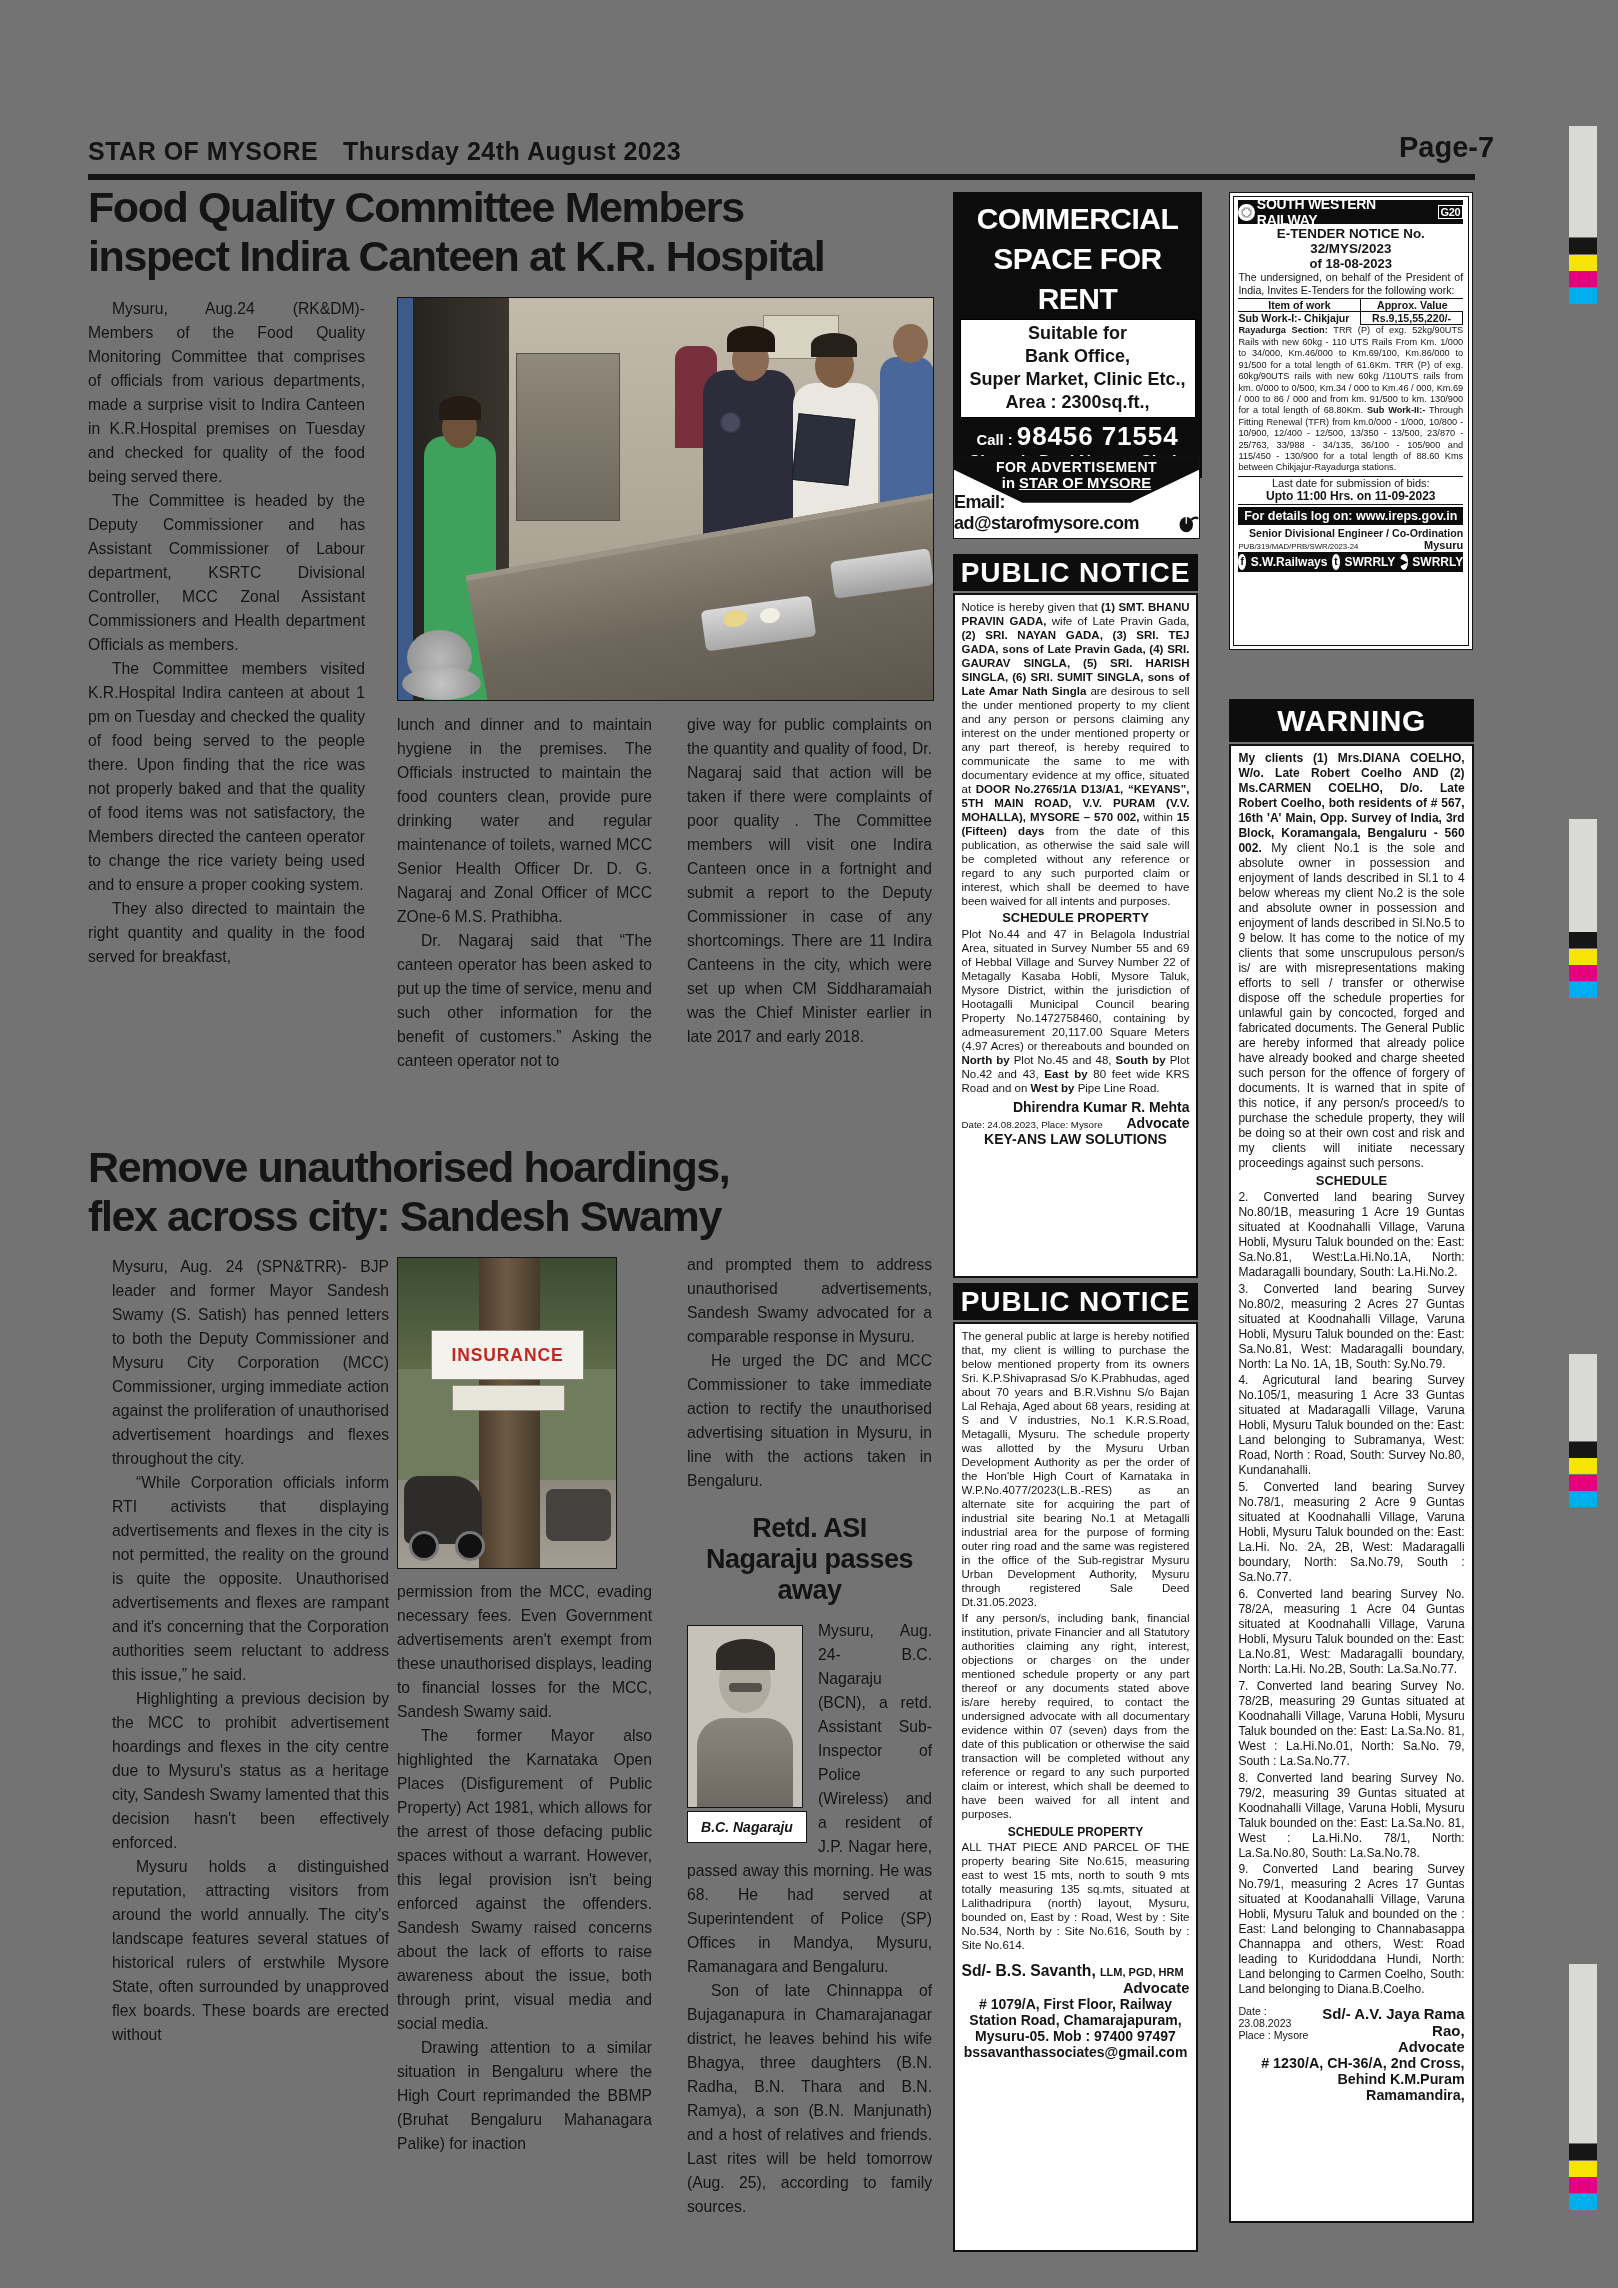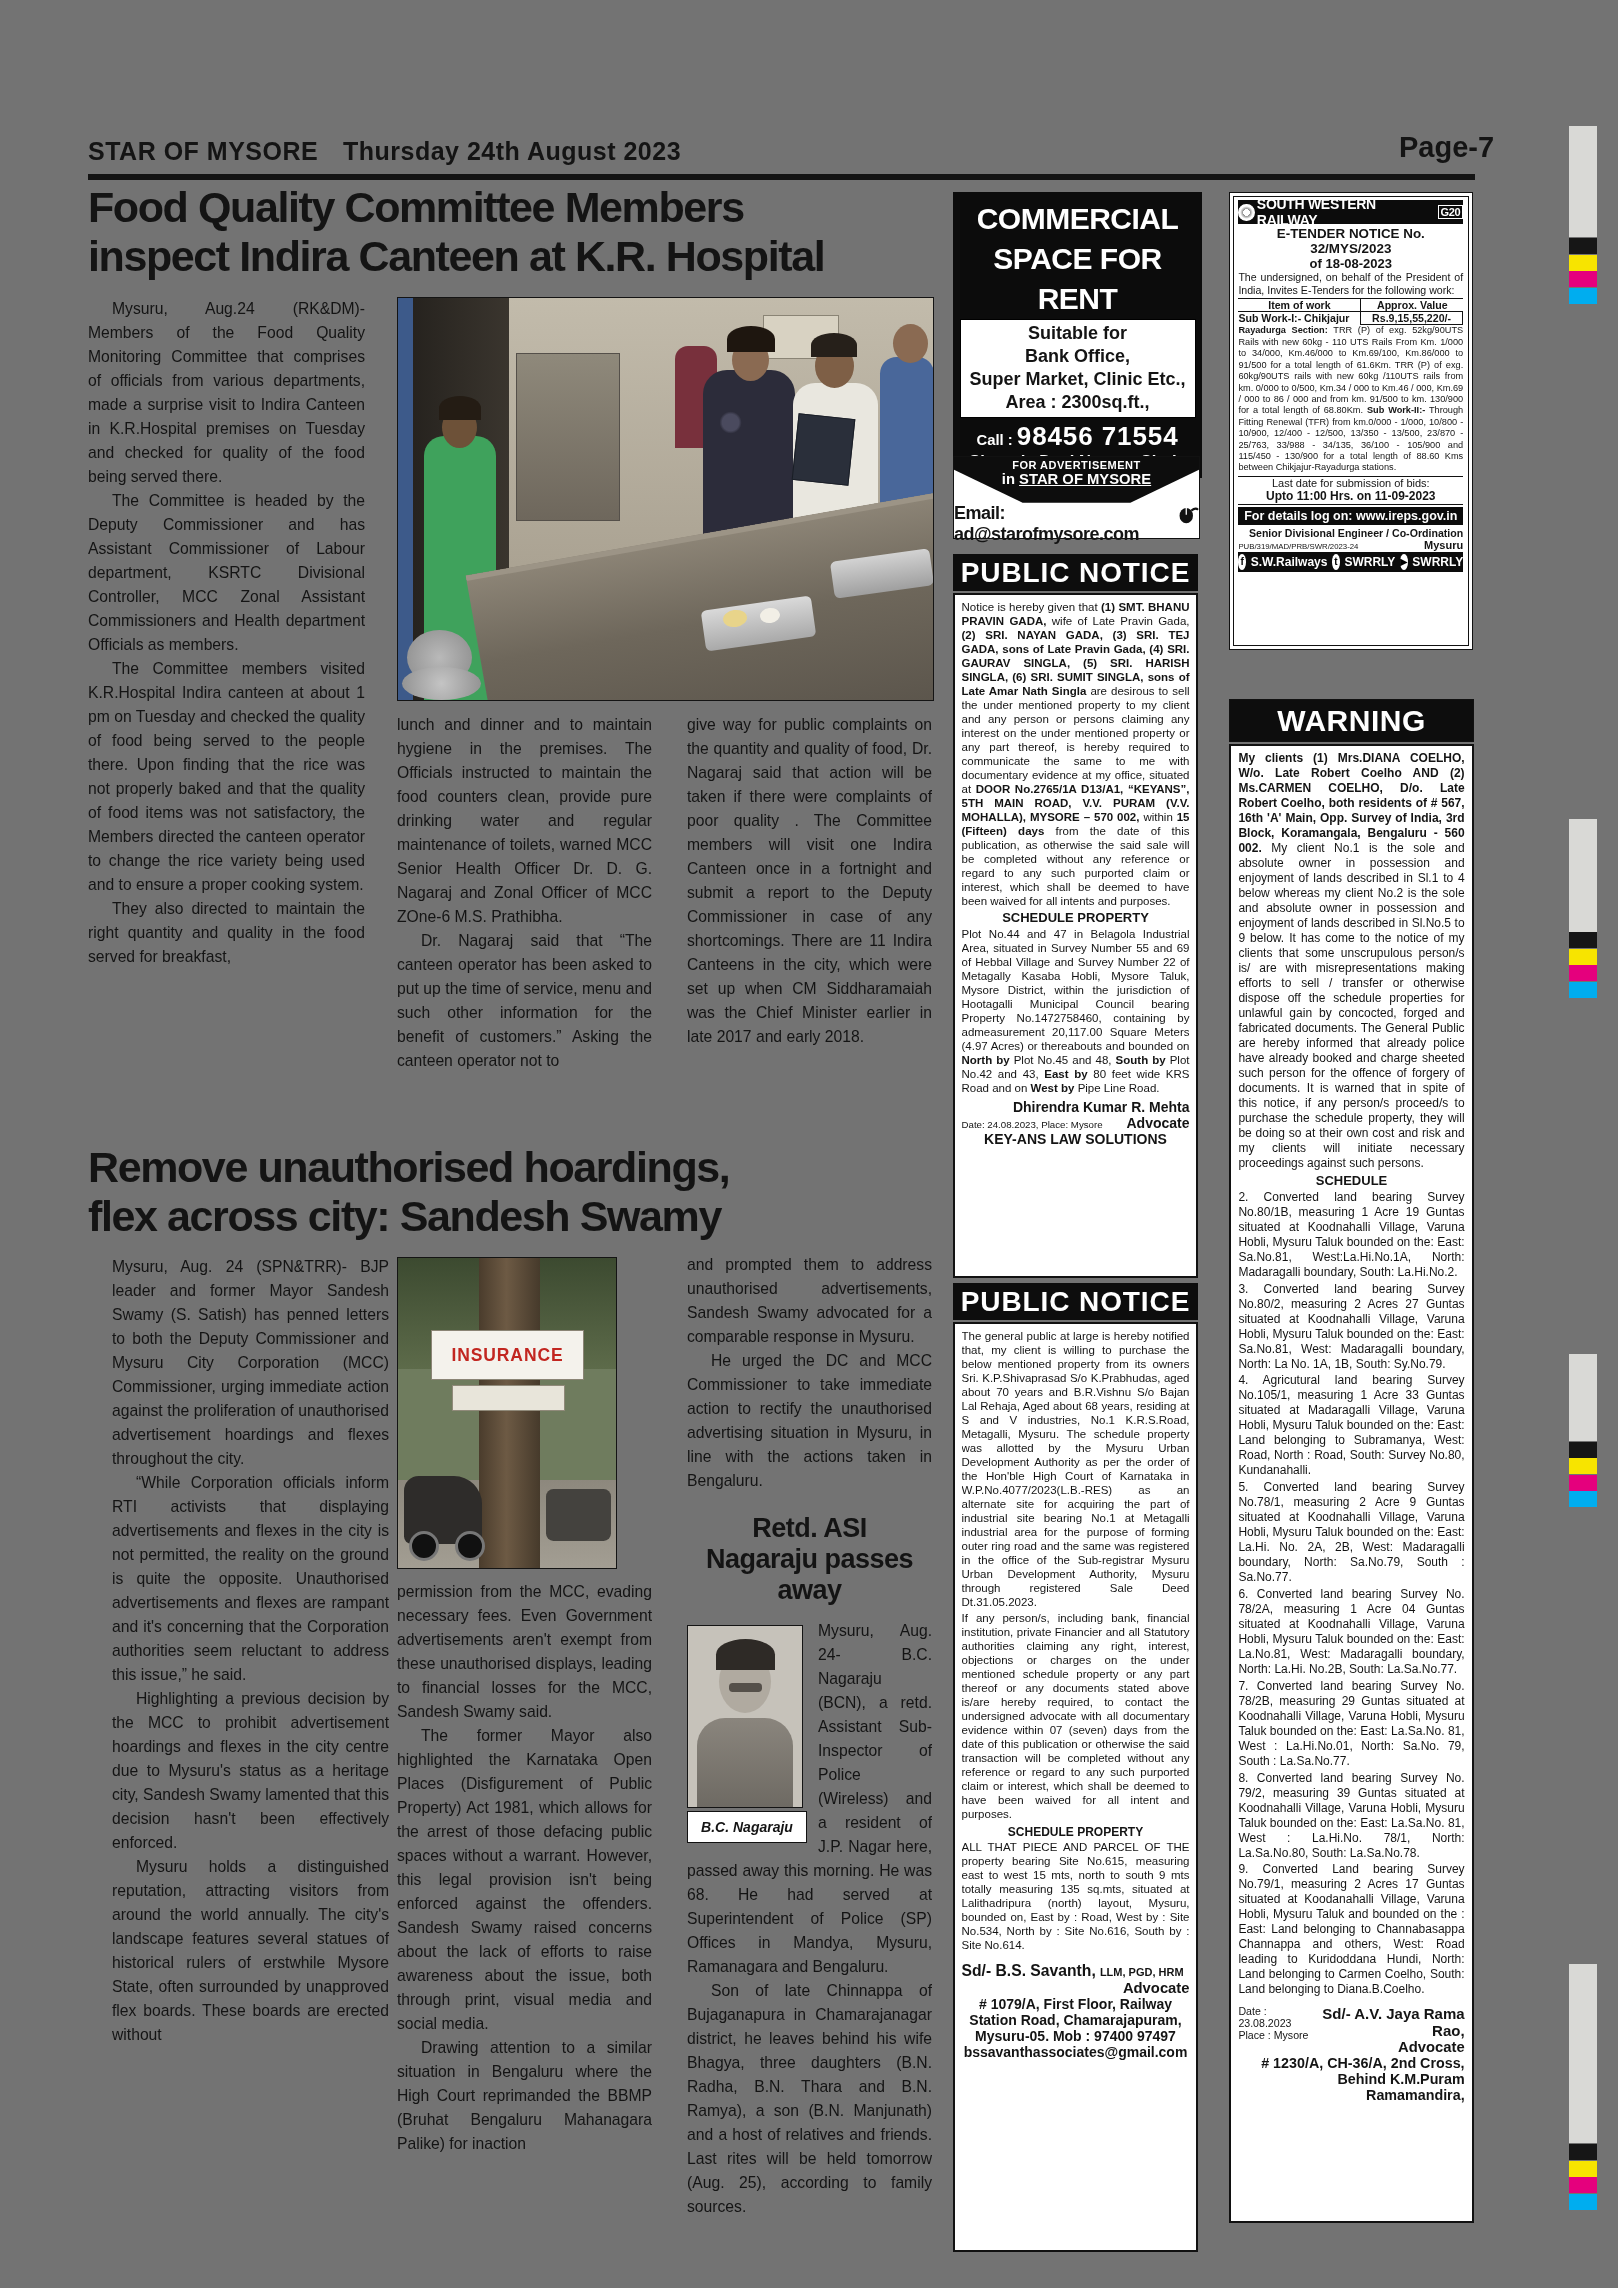--- a/index.html
+++ b/index.html
@@ -163,24 +163,24 @@
     </div>
     <div class="call">
       <div style="margin-top:2.8px;"><span style="font-size:14.8px;font-weight:bold;">Call :</span>
       <span style="font-size:26px;font-weight:bold;letter-spacing:0.9px;">98456 71554</span></div>
       <div style="font-size:16.6px;font-weight:bold;">Sharada Devi Nagara Circle</div>
     </div>
   </div>
 
   <div class="abs promo" style="left:953px;top:456px;width:245px;height:81px;">
     <div class="banner" style="height:44px;padding-top:1.8px;">
-      <div style="font-size:11px;font-weight:bold;letter-spacing:0.5px;">FOR ADVERTISEMENT</div>
+      <div style="font-size:14px;font-weight:bold;letter-spacing:0.5px;">FOR ADVERTISEMENT</div>
       <div style="font-size:14.8px;font-weight:bold;"><span>in </span><span style="text-decoration:underline;">STAR OF MYSORE</span></div>
     </div>
-    <div style="display:flex;align-items:flex-start;justify-content:center;gap:3.7px;height:31px;">
+    <div style="display:flex;align-items:flex-end;justify-content:center;gap:3.7px;height:31px;">
       <span style="font-weight:bold;font-size:18px;letter-spacing:-0.5px;">Email: ad@starofmysore.com</span>
       <svg width="24" height="22" viewBox="0 0 26 24">
           <ellipse cx="11" cy="14" rx="8" ry="9" fill="#111"></ellipse>
           <path d="M17 8 Q22 4 25 7" stroke="#111" stroke-width="2.5" fill="none"></path>
           <line x1="11" y1="5" x2="11" y2="13" stroke="#fff" stroke-width="1.5"></line>
         </svg>
     </div>
   </div>
 
   <div class="abs" style="left:953px;top:554px;width:245px;">

